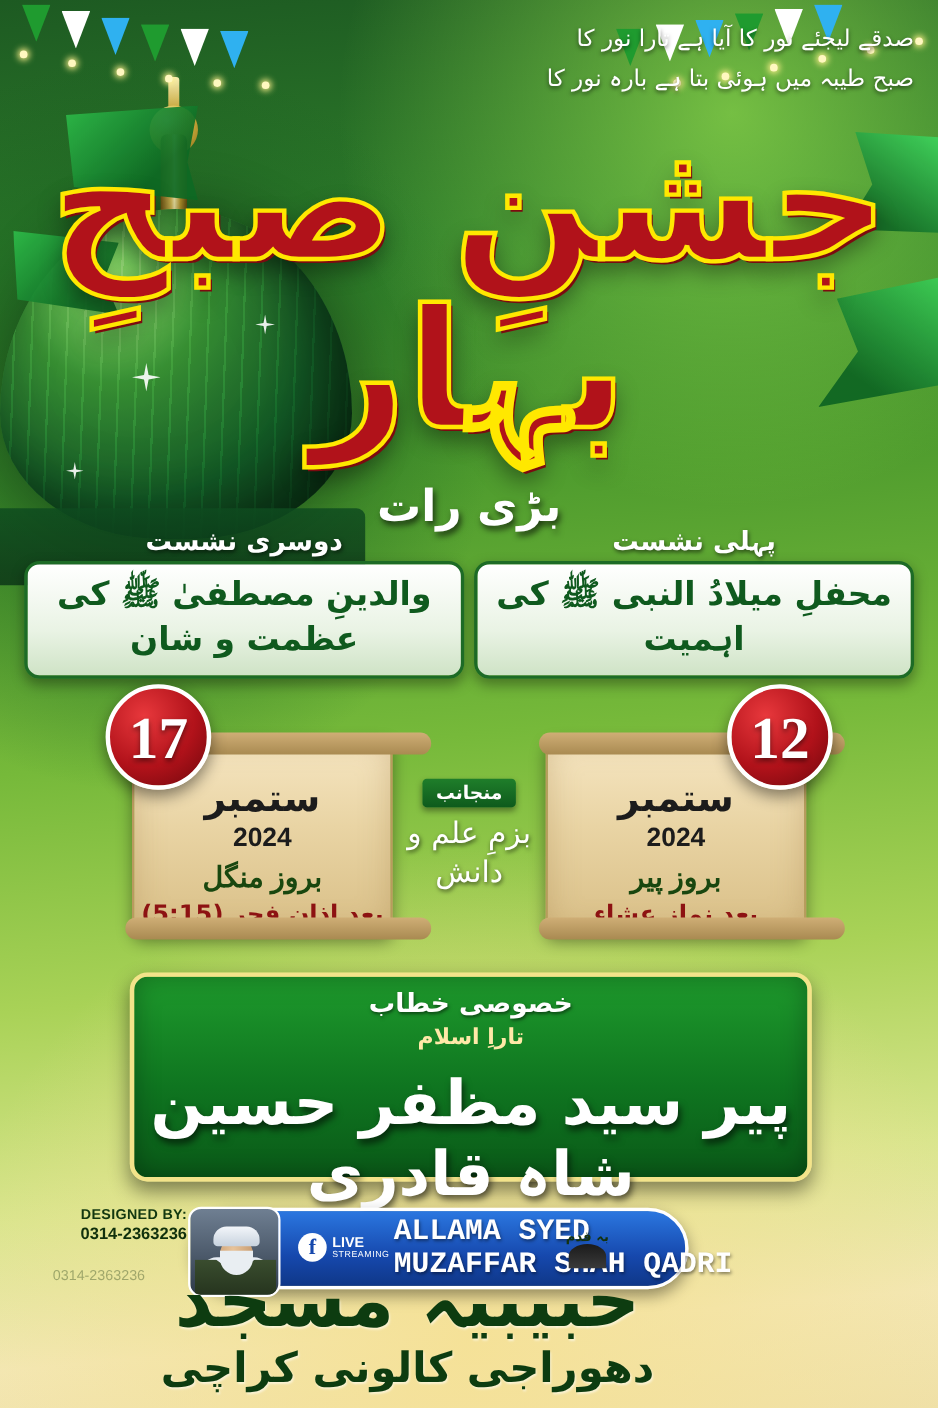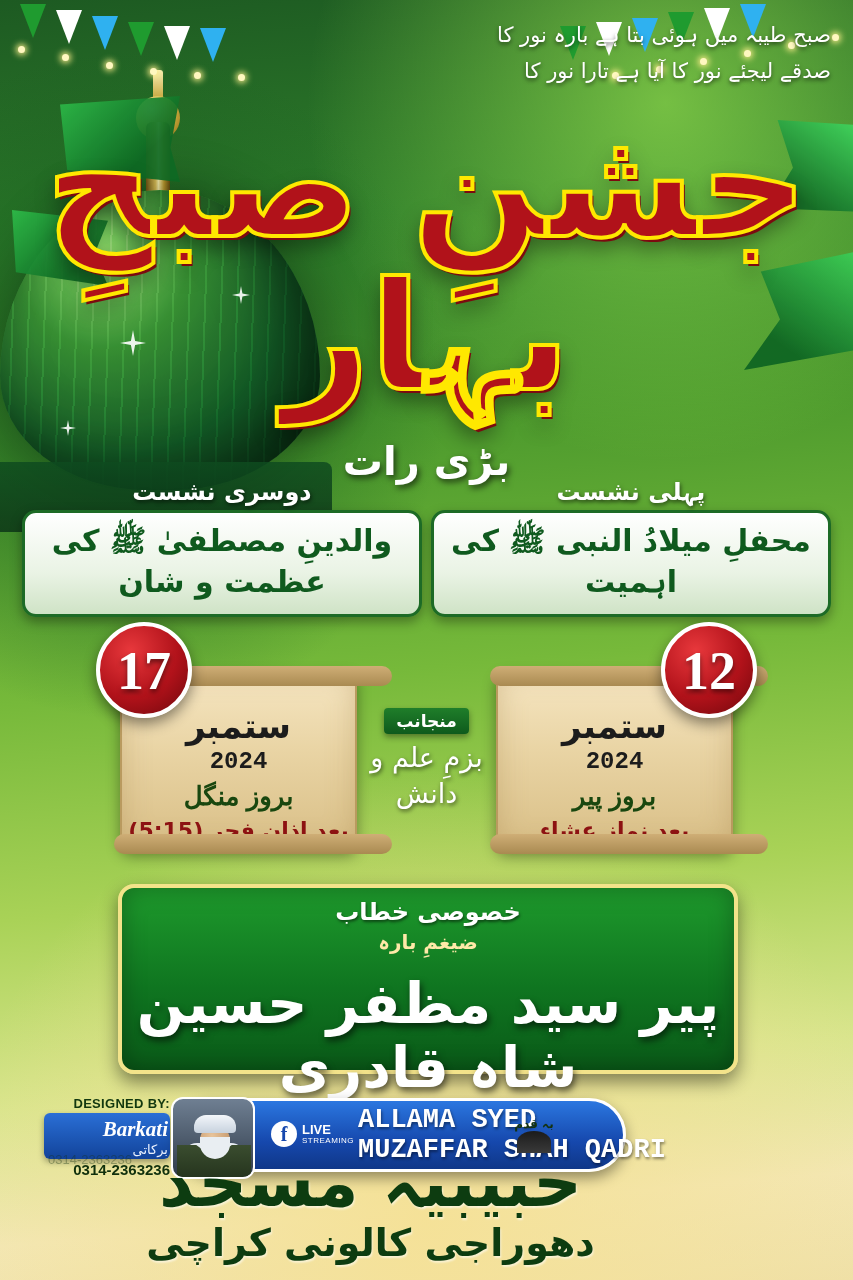--- a/index.html
+++ b/index.html
@@ -259,28 +259,28 @@
   .scroll::after  { bottom: -6px; }
   .scroll.right { right: 120px; }
   .scroll.left  { left: 120px; }
   .scroll-month {
     font-family: "DejaVu Sans", sans-serif;
     font-size: 34px;
     font-weight: bold;
     color: #1c1c1c;
   }
   .scroll-year {
-    font-family: Liberation Mono, monospace;
+    font-family: Liberation Sans, sans-serif;
     font-size: 24px;
     font-weight: bold;
     color: #1c1c1c;
     margin-top: 2px;
   }
   .scroll-day {
-    font-family: Liberation Sans, sans-serif;
+    font-family: Liberation Serif, serif;
     font-size: 26px;
     font-weight: bold;
     color: #19470f;
     margin-top: 6px;
   }
   .scroll-time {
     font-family: "DejaVu Sans", sans-serif;
     font-size: 22px;
     font-weight: bold;
     color: #8d1212;
@@ -604,22 +604,22 @@
     <div class="bulb" style="left:238px;top:74px"></div>
     <div class="bulb" style="left:612px;top:72px"></div>
     <div class="bulb" style="left:656px;top:66px"></div>
     <div class="bulb" style="left:700px;top:58px"></div>
     <div class="bulb" style="left:744px;top:50px"></div>
     <div class="bulb" style="left:788px;top:42px"></div>
     <div class="bulb" style="left:832px;top:34px"></div>
   </div>
 
   <div class="couplet">
+    <div>صدقے لیجئے نور کا آیا ہے تارا نور کا</div>
     <div>صبح طیبہ میں ہوئی بتا ہے بارہ نور کا</div>
-    <div>صدقے لیجئے نور کا آیا ہے تارا نور کا</div>
   </div>
 
   <div class="title-block">
     <div class="title-main">جشنِ صبحِ بہار</div>
     <div class="title-sub">بڑی رات</div>
   </div>
 
   <div class="sessions">
     <div class="session right">
       <div class="session-kicker">پہلی نشست</div>
@@ -650,30 +650,26 @@
     <div class="badge-num left">17</div>
 
     <div class="center-tag">
       <div class="ribbon">منجانب</div>
       <div class="lines">بزمِ علم و دانش</div>
     </div>
   </div>
 
   <div class="speaker-panel">
     <div class="speaker-kicker">خصوصی خطاب</div>
-    <div class="speaker-title">ضیغمِ بارہ</div>
+    <div class="speaker-title">تاراِ اسلام</div>
     <div class="speaker-name">پیر سید مظفر حسین شاہ قادری</div>
   </div>
 
   <div class="designer">
     <div class="designer-label">DESIGNED BY:</div>
-    <div class="designer-box">
-      <div class="designer-brand">Barkati</div>
-      <div class="designer-brand-ur">برکاتی</div>
-    </div>
     <div class="designer-phone">0314-2363236</div>
   </div>
   <div class="watermark">0314-2363236</div>
 
   <div class="livebar">
     <div class="live-avatar">
       <div class="av-body"></div>
       <div class="av-coat"></div>
       <div class="av-head"></div>
       <div class="av-beard"></div>

